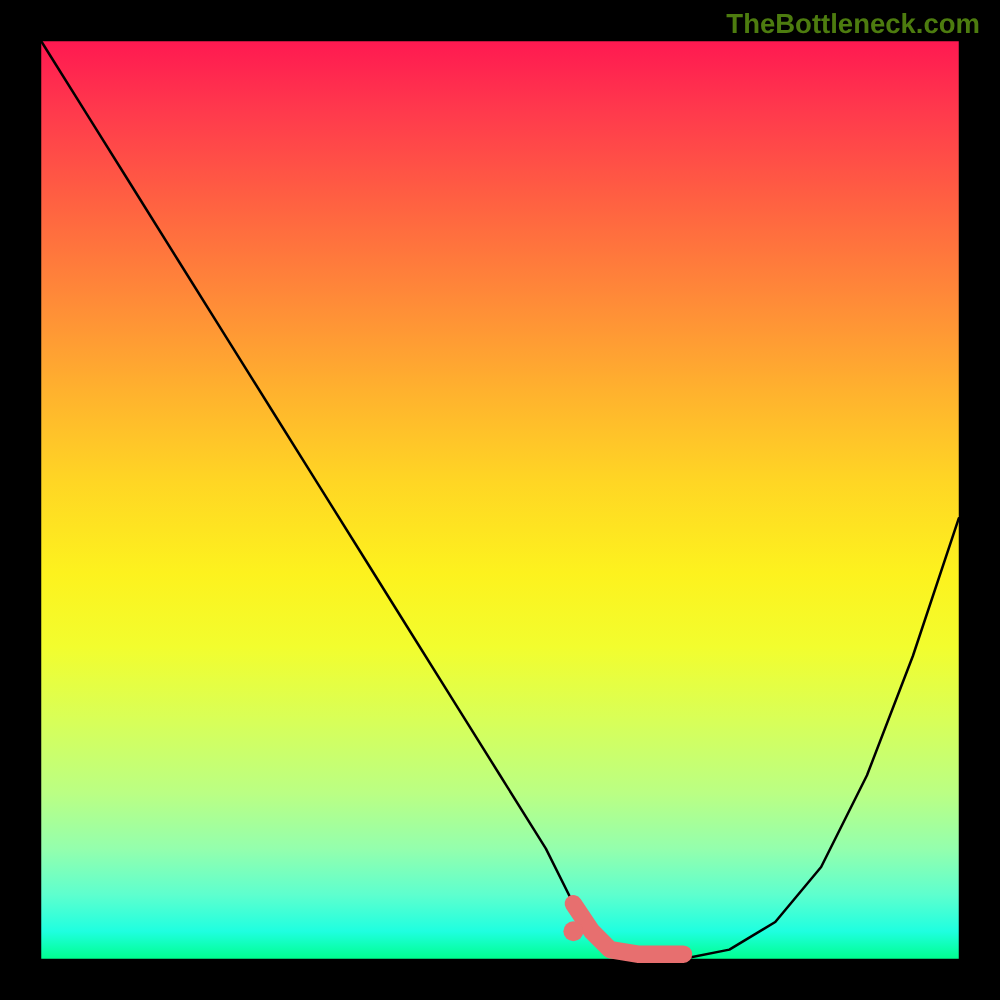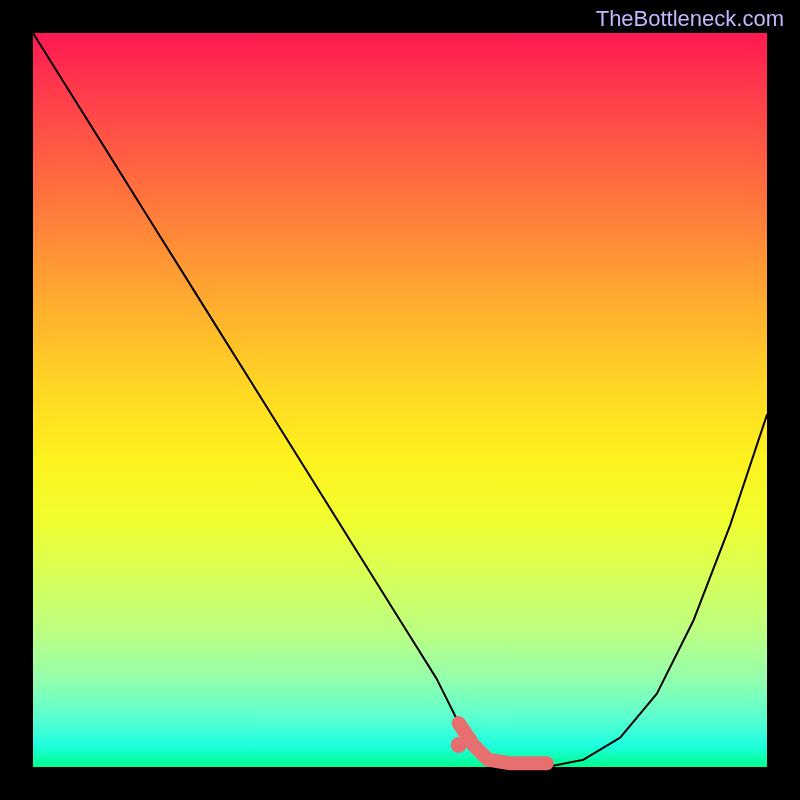--- a/index.html
+++ b/index.html
@@ -8,23 +8,23 @@
     background: #000;
     width: 800px;
     height: 800px;
     position: relative;
     font-family: Arial, sans-serif;
   }
   .attribution {
     position: absolute;
     top: 6px;
     right: 16px;
-    color: #c4b5fd;
+    color: #4d7c0f;
     font-size: 22px;
-    font-weight: 400;
+    font-weight: 700;
     z-index: 10;
   }
   .frame {
     position: absolute;
     left: 33px;
     top: 33px;
     width: 734px;
     height: 734px;
     background: linear-gradient(to bottom,
       #ff1951 0%,

